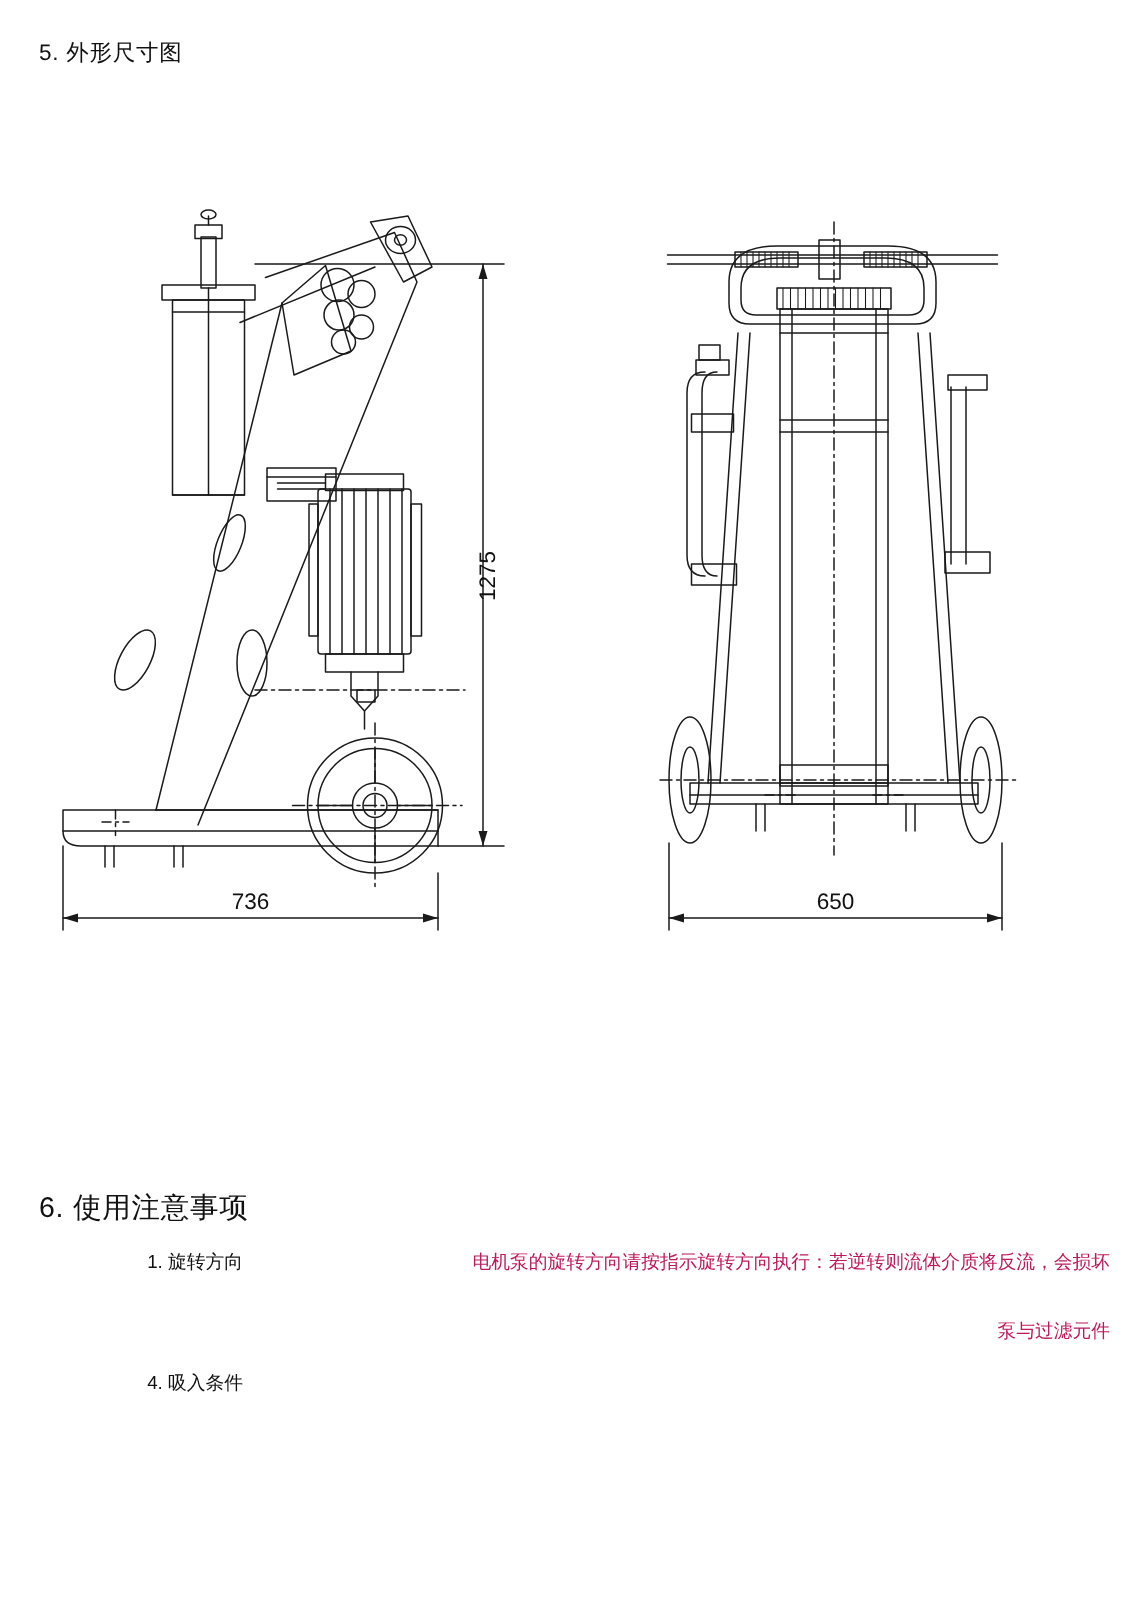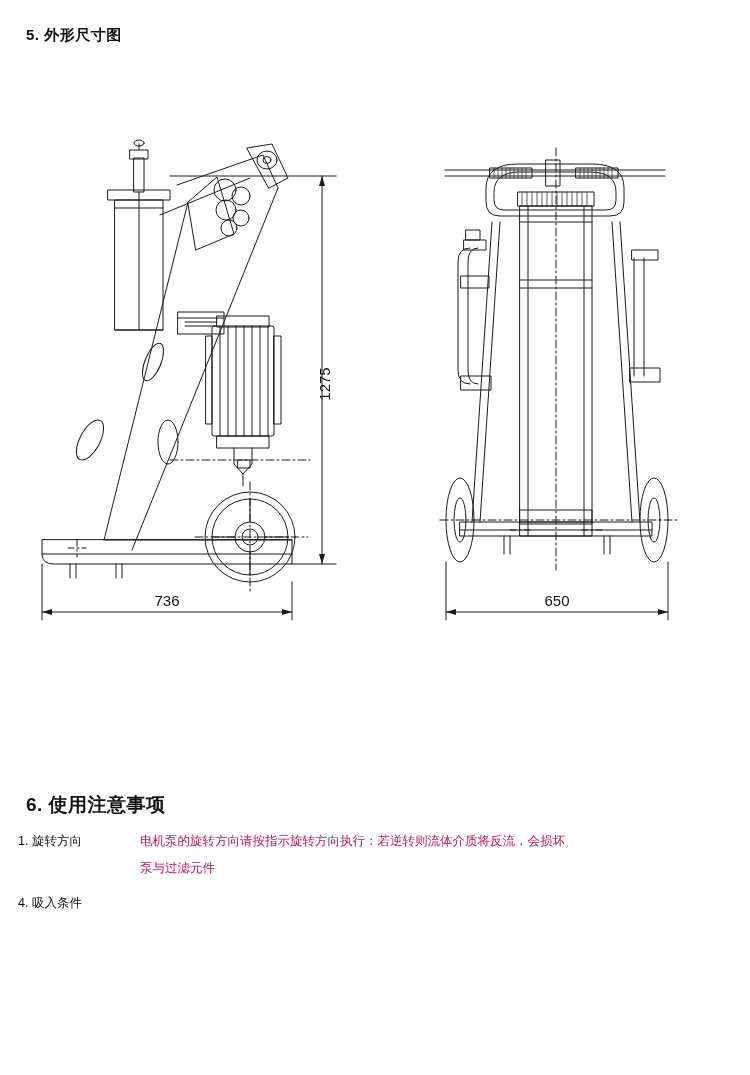--- a/index.html
+++ b/index.html
@@ -11,21 +11,21 @@
     font-family: "Liberation Sans", "DejaVu Sans", sans-serif;
     color: #1a1a1a;
     position: relative;
     overflow: hidden;
   }
   .page { position: relative; width: 750px; height: 1075px; }
 
   .section-title {
     position: absolute;
     font-size: 15px;
-    font-weight: 700;
+    font-weight: 400;
     letter-spacing: 0.5px;
     color: #111;
   }
   #sec5-title { left: 26px; top: 26px; }
   #sec6-title { left: 26px; top: 792px; font-size: 19px; }
 
   .drawing-area {
     position: absolute;
     left: 20px;
     top: 130px;
@@ -37,44 +37,45 @@
 
   .dim-text {
     font-family: "Liberation Sans", "DejaVu Sans", sans-serif;
     font-size: 15px;
     fill: #111;
   }
 
   
   .notes {
     position: absolute;
-    left: 18px;
+    left: 40px;
     top: 832px;
     width: 700px;
     font-size: 12.5px;
     line-height: 1.5;
+    text-align: right;
   }
   .note-row {
     display: flex;
     align-items: flex-start;
     margin-bottom: 16px;
   }
   .note-label {
     width: 122px;
     flex: 0 0 122px;
     font-size: 12.5px;
     color: #111;
     white-space: nowrap;
   }
   .note-body {
     flex: 1;
     color: #be185d;
   }
   .note-body .line { display: block; }
-  .note-body .line + .line { margin-top: 8px; }
+  .note-body .line + .line { margin-top: 27px; }
 </style>
 </head>
 <body>
 
 <div class="page">
 
   <div class="section-title" id="sec5-title">5. 外形尺寸图</div>
 
   <div class="drawing-area">
     <svg width="710" height="520" viewBox="0 0 710 520">

